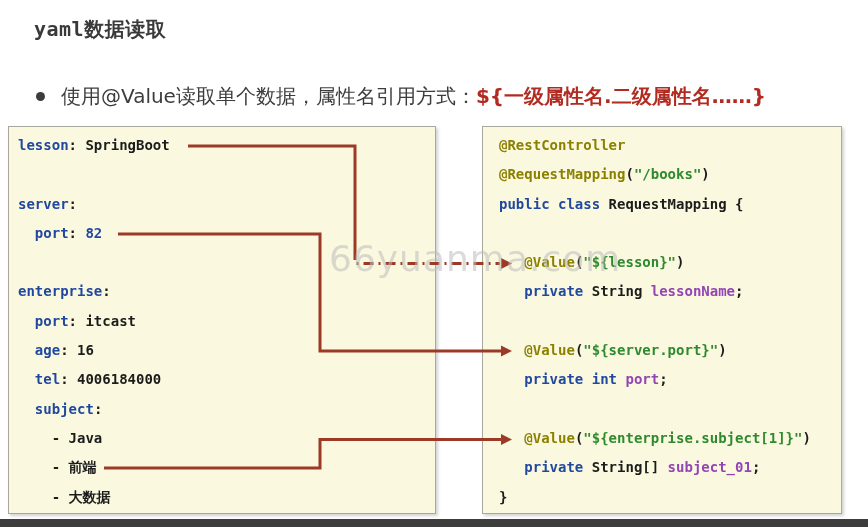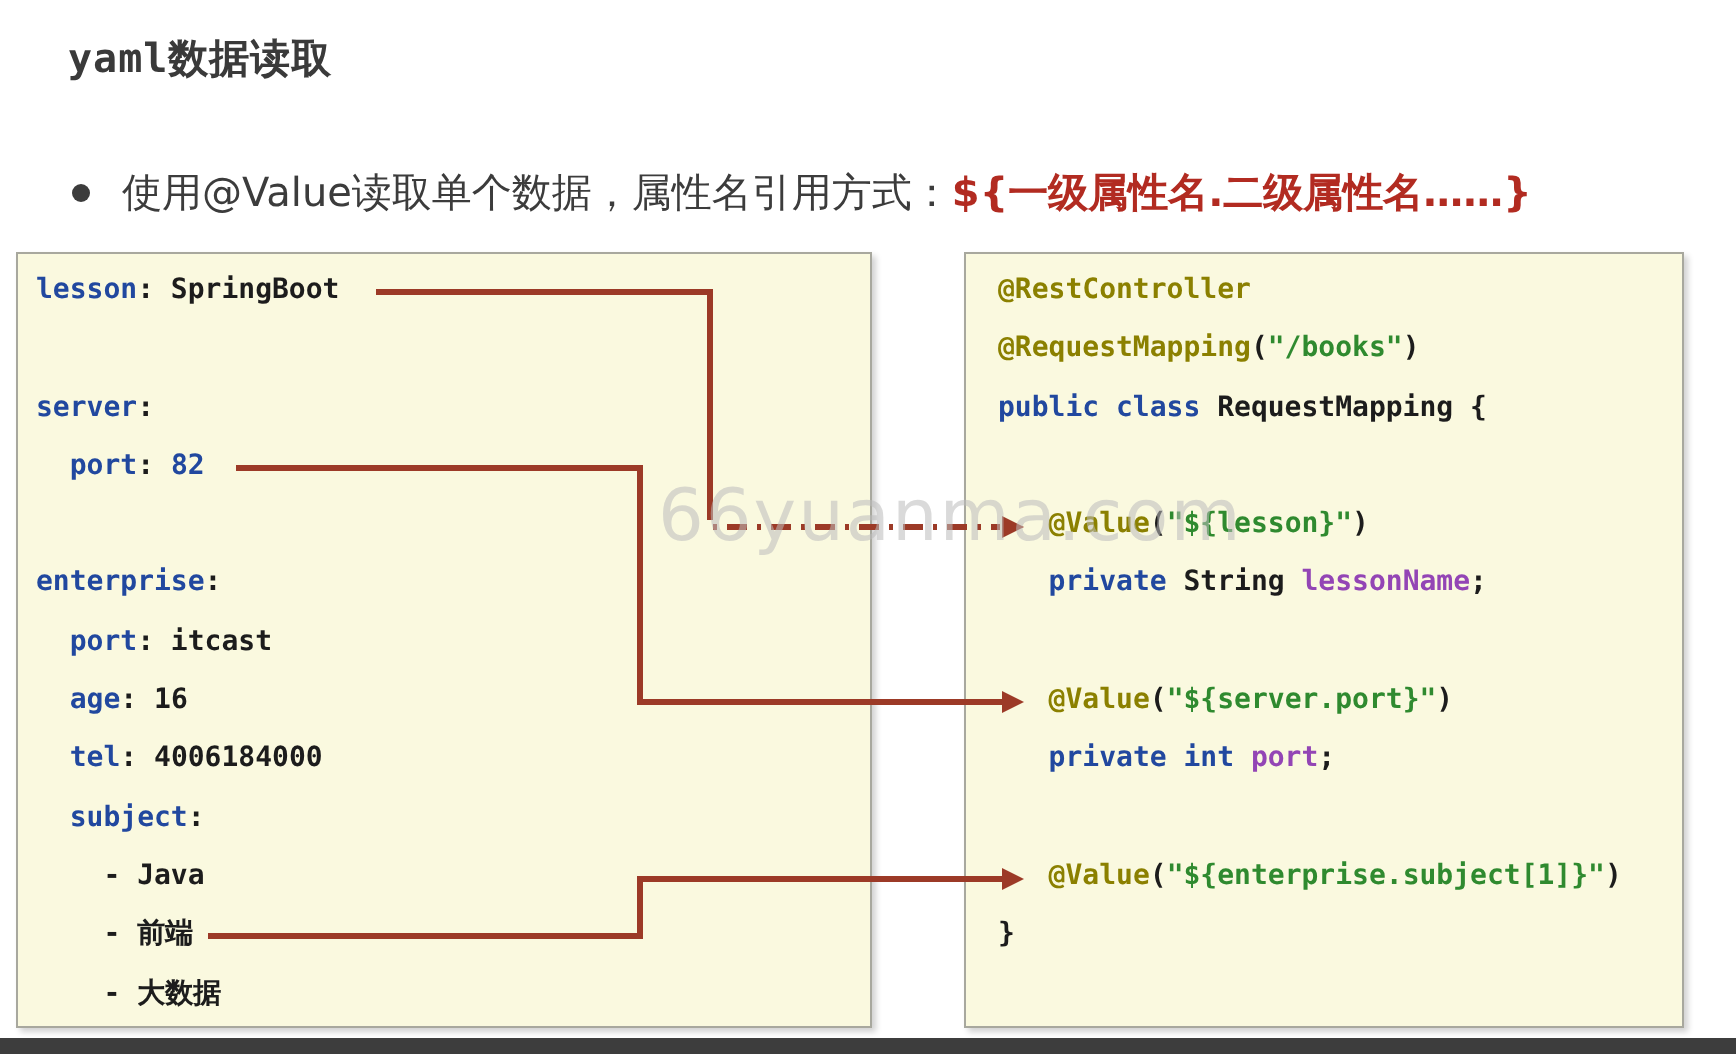--- a/index.html
+++ b/index.html
@@ -107,20 +107,21 @@
       <div class="code-line"><span class="tok-ann">@RequestMapping</span><span class="tok-plain">(</span><span class="tok-str">"/books"</span><span class="tok-plain">)</span></div>
       <div class="code-line"><span class="tok-kw">public class</span><span class="tok-plain"> RequestMapping {</span></div>
       <div class="code-line">&nbsp;</div>
       <div class="code-line"><span class="tok-plain">   </span><span class="tok-ann">@Value</span><span class="tok-plain">(</span><span class="tok-str">"${lesson}"</span><span class="tok-plain">)</span></div>
       <div class="code-line"><span class="tok-plain">   </span><span class="tok-kw">private</span><span class="tok-plain"> String </span><span class="tok-field">lessonName</span><span class="tok-plain">;</span></div>
       <div class="code-line">&nbsp;</div>
       <div class="code-line"><span class="tok-plain">   </span><span class="tok-ann">@Value</span><span class="tok-plain">(</span><span class="tok-str">"${server.port}"</span><span class="tok-plain">)</span></div>
       <div class="code-line"><span class="tok-plain">   </span><span class="tok-kw">private int</span><span class="tok-plain"> </span><span class="tok-field">port</span><span class="tok-plain">;</span></div>
       <div class="code-line">&nbsp;</div>
       <div class="code-line"><span class="tok-plain">   </span><span class="tok-ann">@Value</span><span class="tok-plain">(</span><span class="tok-str">"${enterprise.subject[1]}"</span><span class="tok-plain">)</span></div>
+      <div class="code-line"><span class="tok-plain">   </span><span class="tok-kw">private</span><span class="tok-plain"> String[] </span><span class="tok-field">subject_01</span><span class="tok-plain">;</span></div>
       <div class="code-line"><span class="tok-plain">}</span></div>
     </div>
 
   <svg id="arrow-layer" viewBox="0 0 868 529" xmlns="http://www.w3.org/2000/svg">
 
     <path class="arrow-stroke" d="M188,146 H355 V250"></path>
     <path class="arrow-stroke dashed" d="M355,250 V263.5 H500"></path>
     <polygon class="arrow-head" points="512,263.5 501,258 501,269"></polygon>
 
     <path class="arrow-stroke" d="M118,234 H320 V351 H501"></path>

